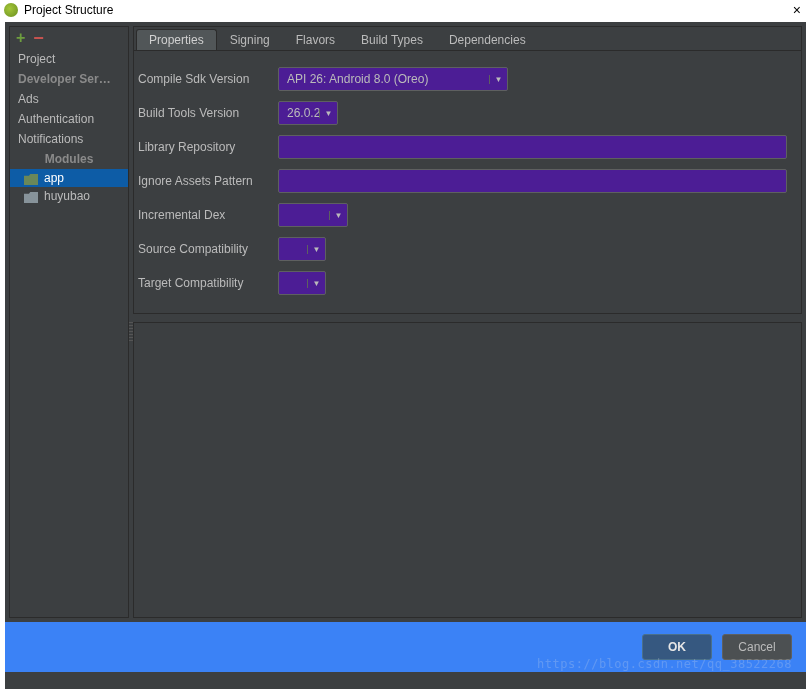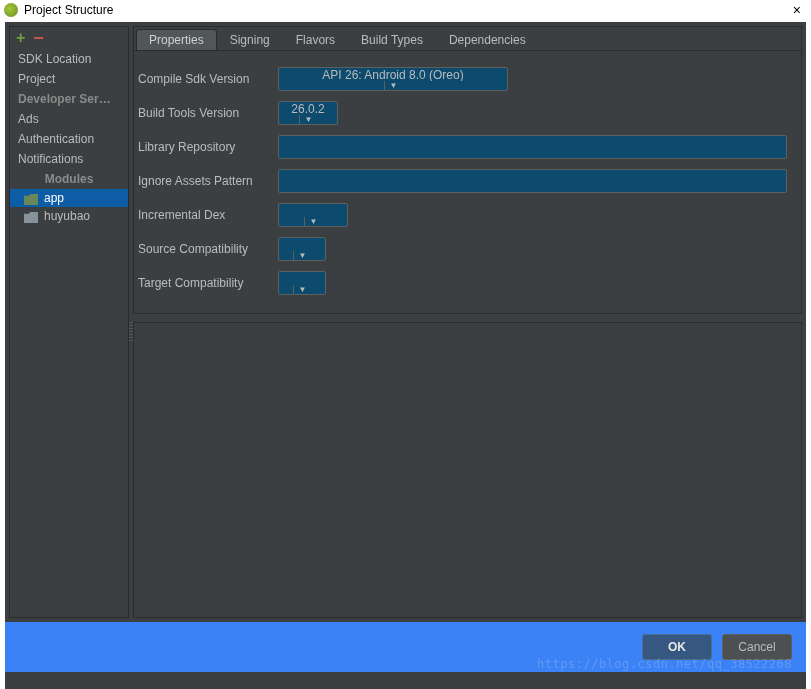--- a/index.html
+++ b/index.html
@@ -128,28 +128,27 @@
     display: flex;
     align-items: center;
     margin-bottom: 10px;
     gap: 8px;
   }
   .form-label {
     width: 132px;
     color: #bbbbbb;
   }
   .combo, .textfield {
-    background: #0c4a6e;
+    background: #4c1d95;
     border: 1px solid #5e6060;
     height: 24px;
     display: flex;
     align-items: center;
     color: #bbbbbb;
     border-radius: 2px;
-    flex-direction: column;
   }
   .combo .value { flex: 1; padding: 0 8px; white-space: nowrap; overflow: hidden; }
   .combo .arrow {
     width: 18px;
     border-left: 1px solid #5e6060;
     display: flex; align-items: center; justify-content: center;
     font-size: 8px; color: #bbbbbb;
   }
   .textfield { padding: 0 6px; }
   .w-long { width: 230px; }
@@ -204,21 +203,20 @@
   <span class="close-icon">×</span>
 </div>
 
 <div class="dialog">
   <div class="body-row">
     <div class="sidebar">
       <div class="side-toolbar">
         <span class="add-icon">+</span>
         <span class="remove-icon">−</span>
       </div>
-      <div class="side-item">SDK Location</div>
       <div class="side-item">Project</div>
       <div class="side-item header">Developer Ser… …</div>
       <div class="side-item indented">Ads</div>
       <div class="side-item indented">Authentication</div>
       <div class="side-item indented">Notifications</div>
       <div class="side-section">Modules</div>
       <div class="module-row selected">
         <span class="folder-icon"></span>
         <span>app</span>
       </div>

